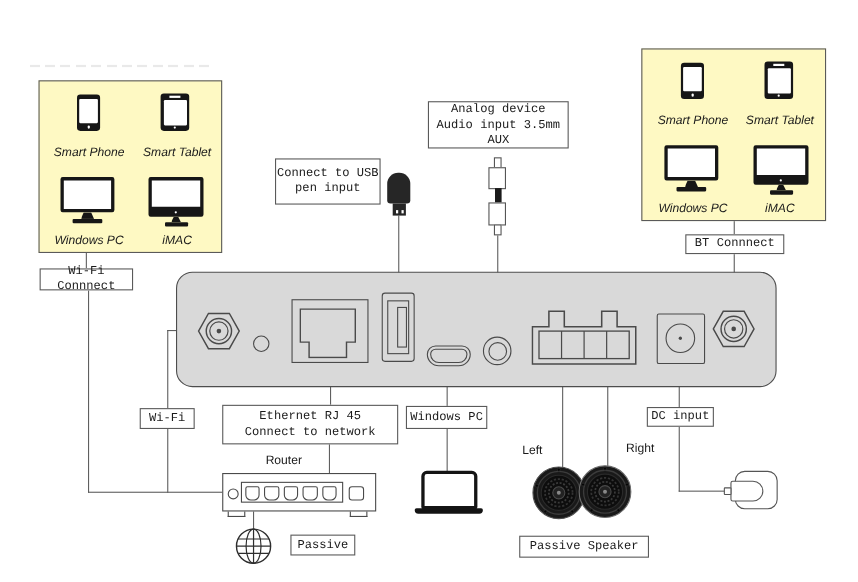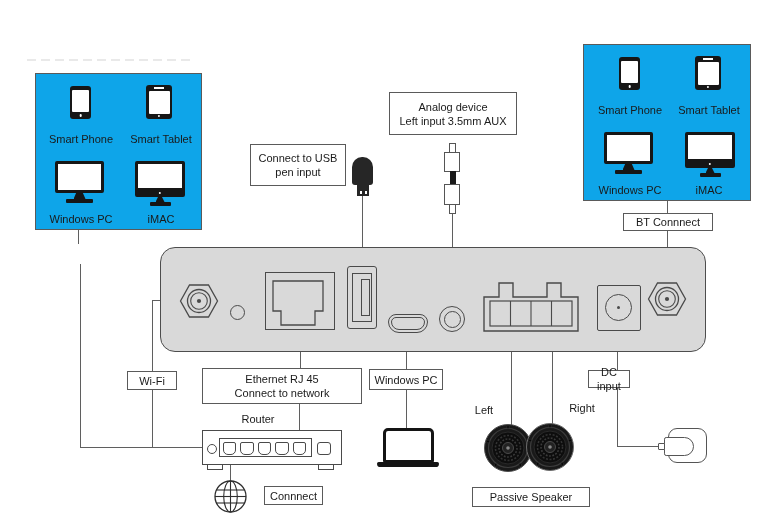--- a/index.html
+++ b/index.html
@@ -5,26 +5,26 @@
   * { margin:0; padding:0; box-sizing:border-box; }
   html,body { background:#fff; }
   .stage {
     position:relative; width:780px; height:529px; background:#ffffff;
     font-family:"Liberation Sans", sans-serif; color:#1a1a1a; overflow:hidden;
   }
   .abs { position:absolute; }
   .box {
     position:absolute; background:#fff; border:1px solid #5a5a5a;
     display:flex; flex-direction:column; align-items:center; justify-content:center;
-    font-size:11px; line-height:14px; text-align:center; color:#1a1a1a;
+    font-size:11px; line-height:14px; text-align:center; color:#1a1a1a;font-family:Liberation Mono, monospace;
   }
   .txt { position:absolute; font-size:11px; line-height:13px; text-align:center; color:#1a1a1a; }
   .ln { position:absolute; background:#5f5f5f; }
   .group {
-    position:absolute; background:#0ea5e9; border:1px solid #5a5a5a;
+    position:absolute; background:#fef9c3; border:1px solid #5a5a5a;font-style:italic;
   }
   .g-lbl { position:absolute; font-size:11px; text-align:center; }
 
   
   .ic-phone { position:absolute; width:21px; height:33px; background:#161616; border-radius:3px; }
   .phone-scr { position:absolute; left:2px; right:2px; top:4px; bottom:7px; background:#fff; border-radius:1px; }
   .phone-home { position:absolute; bottom:2px; left:50%; transform:translateX(-50%); width:2.6px; height:2.6px; background:#fff; border-radius:50%; }
 
   
   .ic-tablet { position:absolute; width:26px; height:34px; background:#161616; border-radius:3px; }
@@ -157,30 +157,33 @@
       <div class="imac-screen">
           <div class="imac-dot"></div>
         </div>
         <div class="imac-stand"></div>
         <div class="imac-base"></div>
     </div>
     <div class="g-lbl" style="left:2px;top:139px;width:88px">Windows PC</div>
     <div class="g-lbl" style="left:84px;top:139px;width:82px">iMAC</div>
   </div>
 
+  <div class="box" style="left:36px;top:244px;width:85px;height:20px">
+    <span>Wi-Fi Connnect</span>
+  </div>
   <div class="box" style="left:623px;top:213px;width:90px;height:18px">
     <span>BT Connnect</span>
   </div>
   <div class="box" style="left:250px;top:144px;width:96px;height:42px">
     <span>Connect to USB</span>
     <span>pen input</span>
   </div>
   <div class="box" style="left:389px;top:92px;width:128px;height:43px">
     <span>Analog device</span>
-    <span>Left input 3.5mm AUX</span>
+    <span>Audio input 3.5mm AUX</span>
   </div>
 
   <div>
     <div class="usb-body"></div>
     <div class="usb-conn"></div>
     <div class="usb-pin" style="left:359.5px;top:191px"></div>
     <div class="usb-pin" style="left:364.5px;top:191px"></div>
   </div>
 
   <div>
@@ -239,21 +242,21 @@
   <div class="box" style="left:127px;top:371px;width:50px;height:19px">
     <span>Wi-Fi</span>
   </div>
   <div class="box" style="left:202px;top:368px;width:160px;height:36px">
     <span>Ethernet RJ 45</span>
     <span>Connect to network</span>
   </div>
   <div class="box" style="left:369px;top:369px;width:74px;height:21px">
     <span>Windows PC</span>
   </div>
-  <div class="box" style="left:588px;top:370px;width:42px;height:18px">
+  <div class="box" style="left:588px;top:370px;width:61px;height:18px">
     <span>DC input</span>
   </div>
 
   <div class="txt" style="left:218px;top:413px;width:80px">Router</div>
   <div>
     <div class="router-body"></div>
     <div class="router-led"></div>
     <div class="router-frame"></div>
     <div class="router-port" style="left:222.5px"></div>
     <div class="router-port" style="left:240px"></div>
@@ -267,21 +270,21 @@
 
   <svg class="abs" style="left:212px;top:478px" width="37" height="37" viewBox="0 0 37 37">
     <circle cx="18.5" cy="18.5" r="15.5" fill="#fff" stroke="#2e2e2e" stroke-width="1.3"></circle>
     <ellipse cx="18.5" cy="18.5" rx="6.8" ry="15.5" fill="none" stroke="#2e2e2e" stroke-width="1.1"></ellipse>
     <line x1="18.5" y1="3" x2="18.5" y2="34" stroke="#2e2e2e" stroke-width="1.1"></line>
     <line x1="4.5" y1="12" x2="32.5" y2="12" stroke="#2e2e2e" stroke-width="1.1"></line>
     <line x1="3" y1="18.5" x2="34" y2="18.5" stroke="#2e2e2e" stroke-width="1.1"></line>
     <line x1="4.5" y1="25" x2="32.5" y2="25" stroke="#2e2e2e" stroke-width="1.1"></line>
   </svg>
   <div class="box" style="left:264px;top:486px;width:59px;height:19px">
-    <span>Connnect</span>
+    <span>Passive</span>
   </div>
 
   <div>
     <div class="lap-screen"></div>
     <div class="lap-base"></div>
   </div>
 
   <div class="txt" style="left:462px;top:404px;width:44px">Left</div>
   <div class="txt" style="left:558px;top:402px;width:48px">Right</div>
   <svg class="abs" style="left:480px;top:421px" width="96" height="54" viewBox="0 0 96 54">

